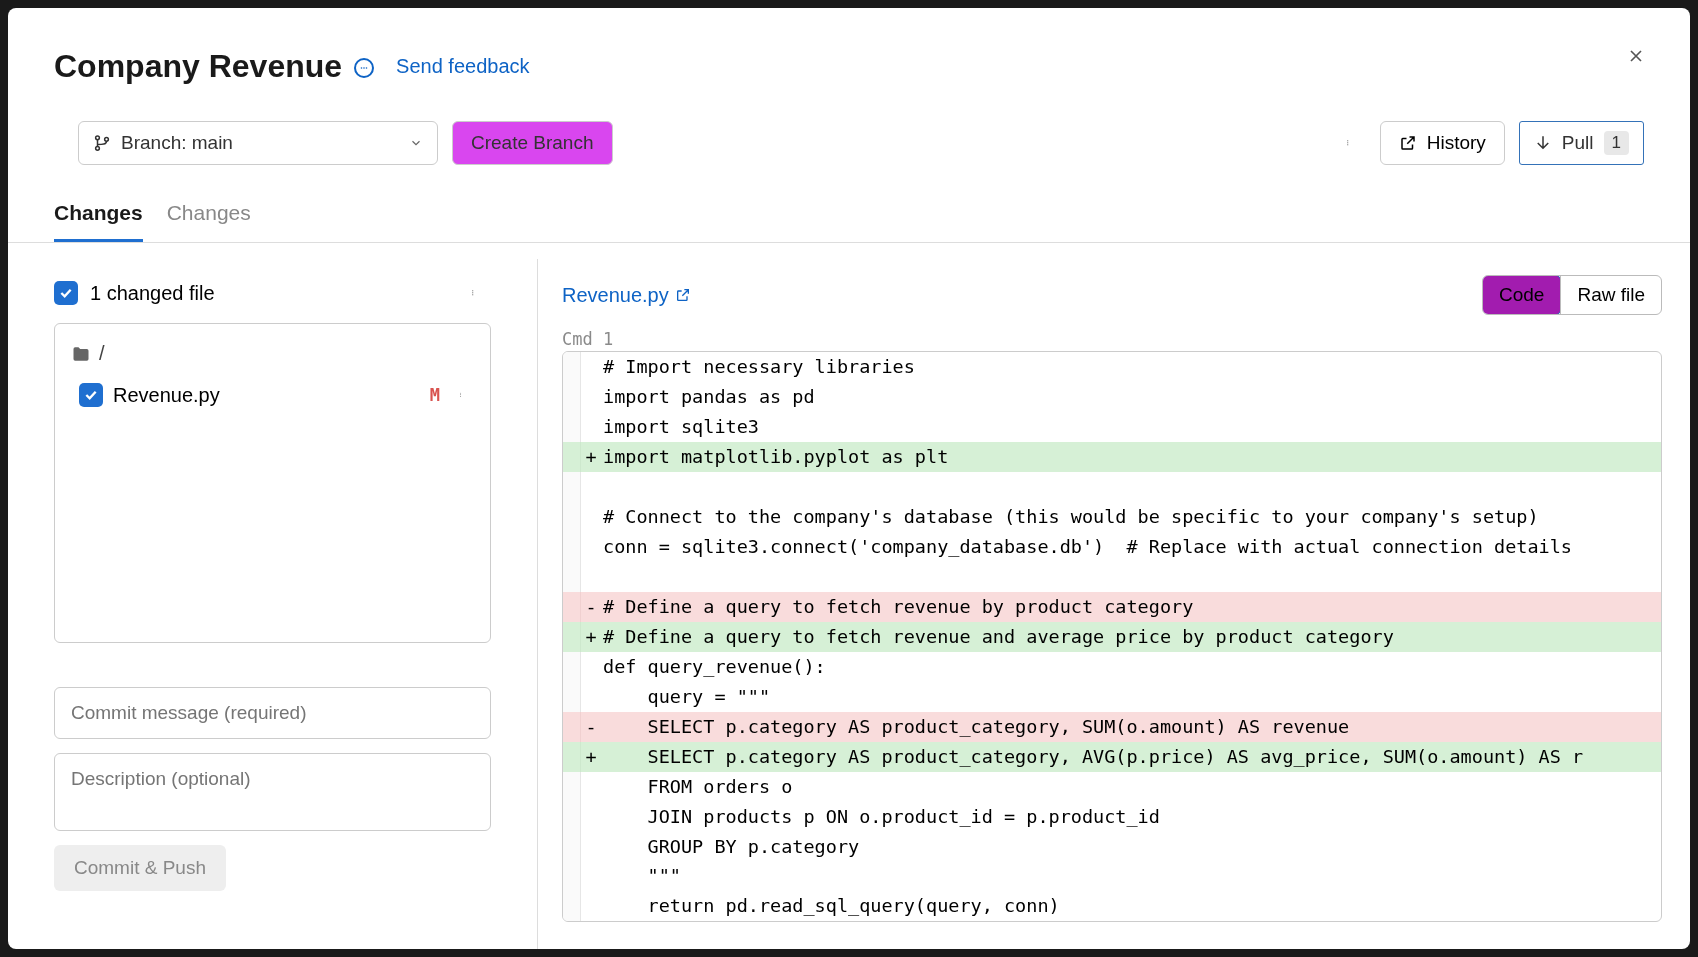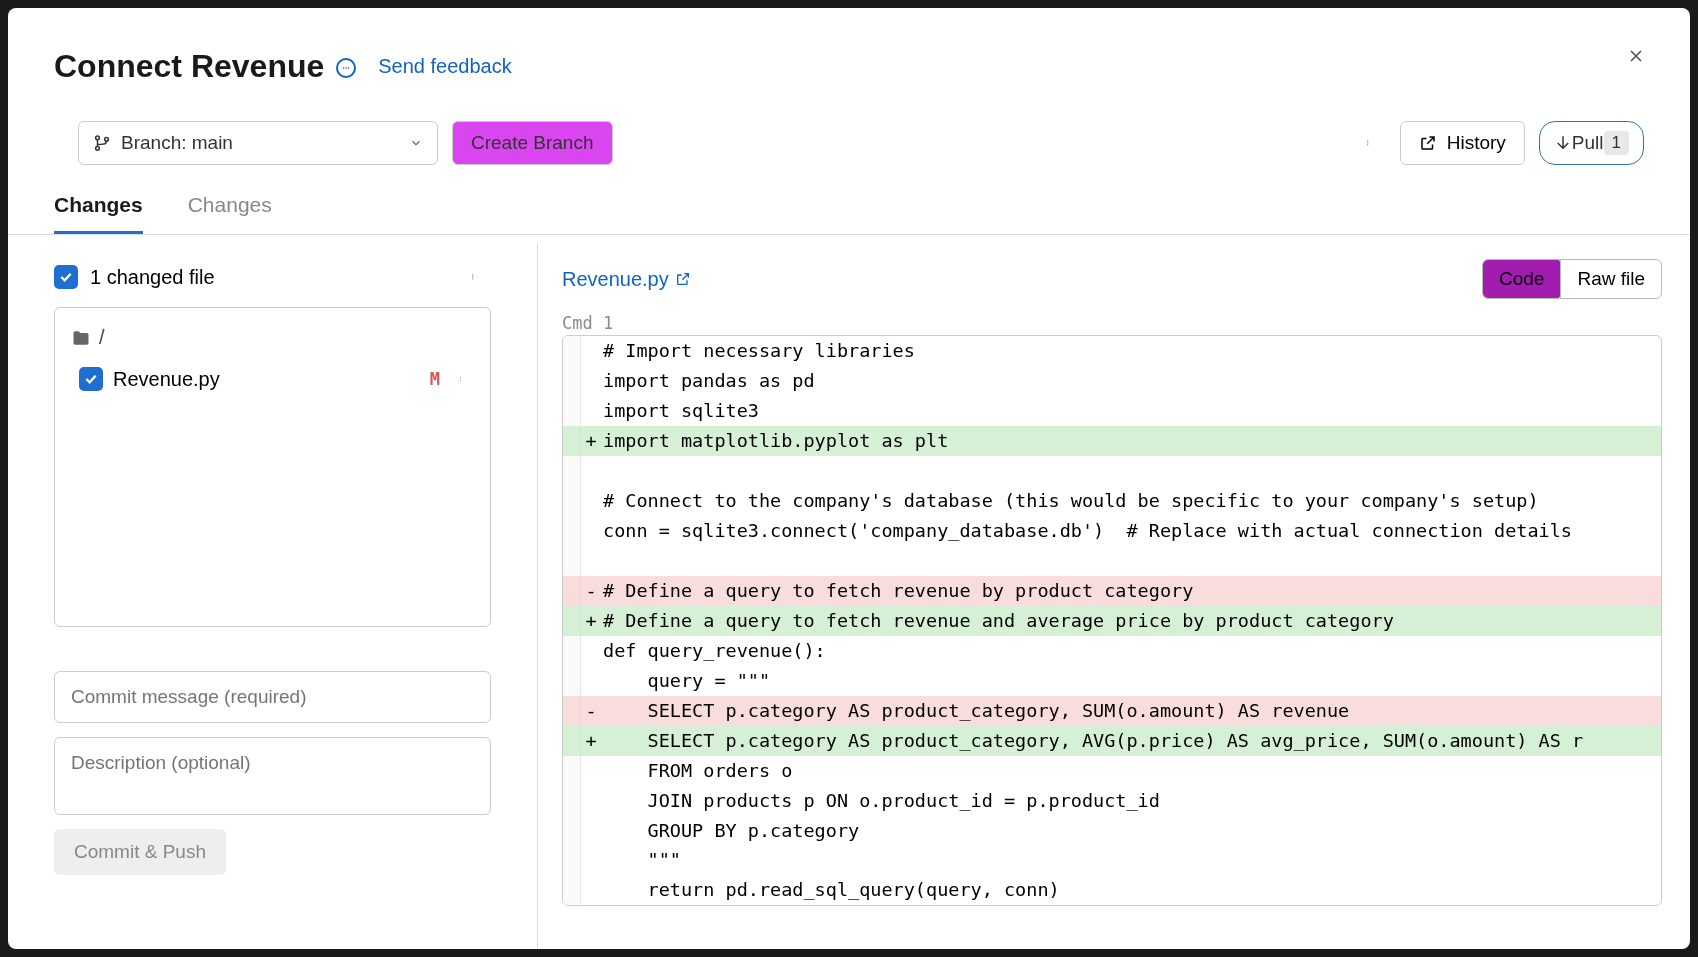--- a/index.html
+++ b/index.html
@@ -105,41 +105,42 @@
   border: 1px solid #ccc;
   border-radius: 6px;
   padding: 10px 18px;
   font-size: 19px;
   cursor: pointer;
 }
 .ext-icon { width: 18px; height: 18px; }
 .pull-btn {
   display: flex;
   align-items: center;
+  gap: 10px;
   border: 1.5px solid #3472b8;
-  border-radius: 16px;
+  border-radius: 3px;
   padding: 9px 14px;
   font-size: 19px;
   color: #333;
   cursor: pointer;
   justify-content: space-between;
 }
 .pull-badge {
   background: #e8e8e8;
   border-radius: 4px;
   padding: 2px 8px;
   font-size: 17px;
 }
 .pull-icon { width: 18px; height: 18px; }
 
 .tabs {
   display: flex;
-  gap: 45px;
+  gap: 24px;
   border-bottom: 1px solid #ddd;
-  margin: 8px -46px;
+  margin: 16px -46px;
   padding: 0 46px;
 }
 .tab {
   font-size: 21px;
   padding: 0 0 14px 0;
   cursor: pointer;
   color: #888;
 }
 .tab.active {
   color: #1a1a1a;
@@ -303,21 +304,21 @@
 
 <div class="modal">
 
   <div class="close-btn">
     <svg viewBox="0 0 24 24" fill="none" stroke="currentColor" stroke-width="2">
         <path d="M18 6 L6 18 M6 6 L18 18"></path>
       </svg>
   </div>
 
   <div class="header">
-    <div class="title">Connect Revenue</div>
+    <div class="title">Company Revenue</div>
     <div class="feedback-link">
       <span class="feedback-icon">
         <svg viewBox="0 0 24 24" width="10" height="10" fill="#0e63c5">
             <circle cx="6" cy="12" r="2"></circle>
             <circle cx="12" cy="12" r="2"></circle>
             <circle cx="18" cy="12" r="2"></circle>
           </svg>
       </span>
       <span>Send feedback</span>
     </div>

